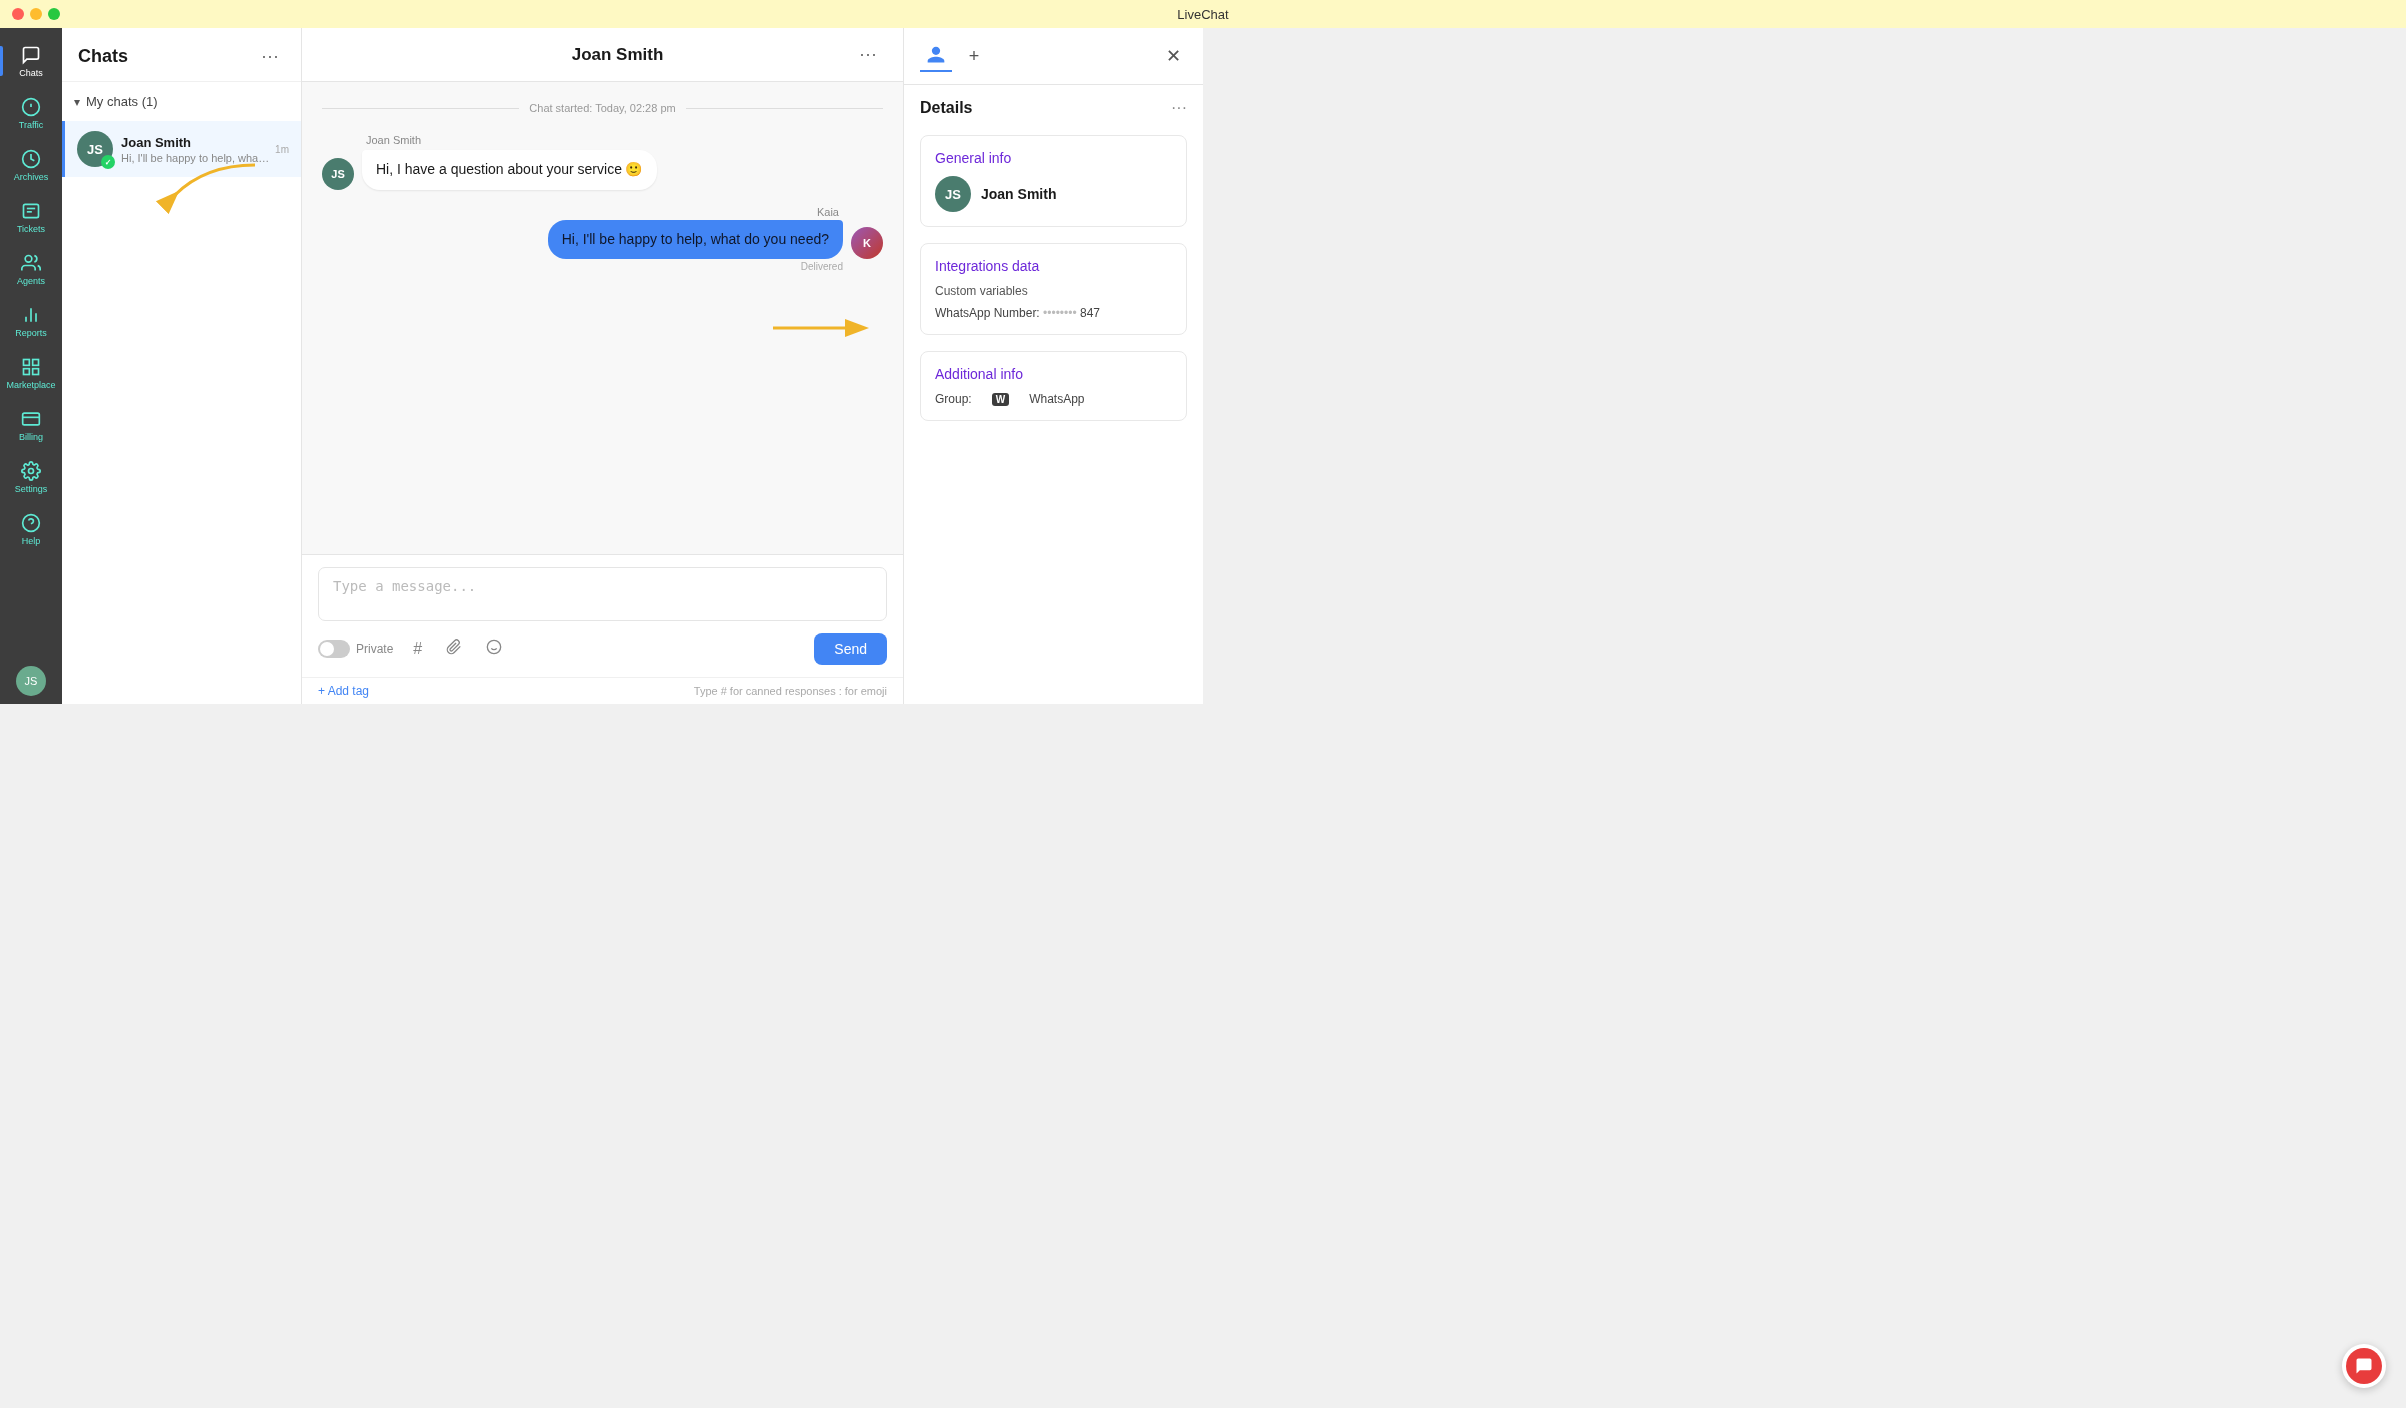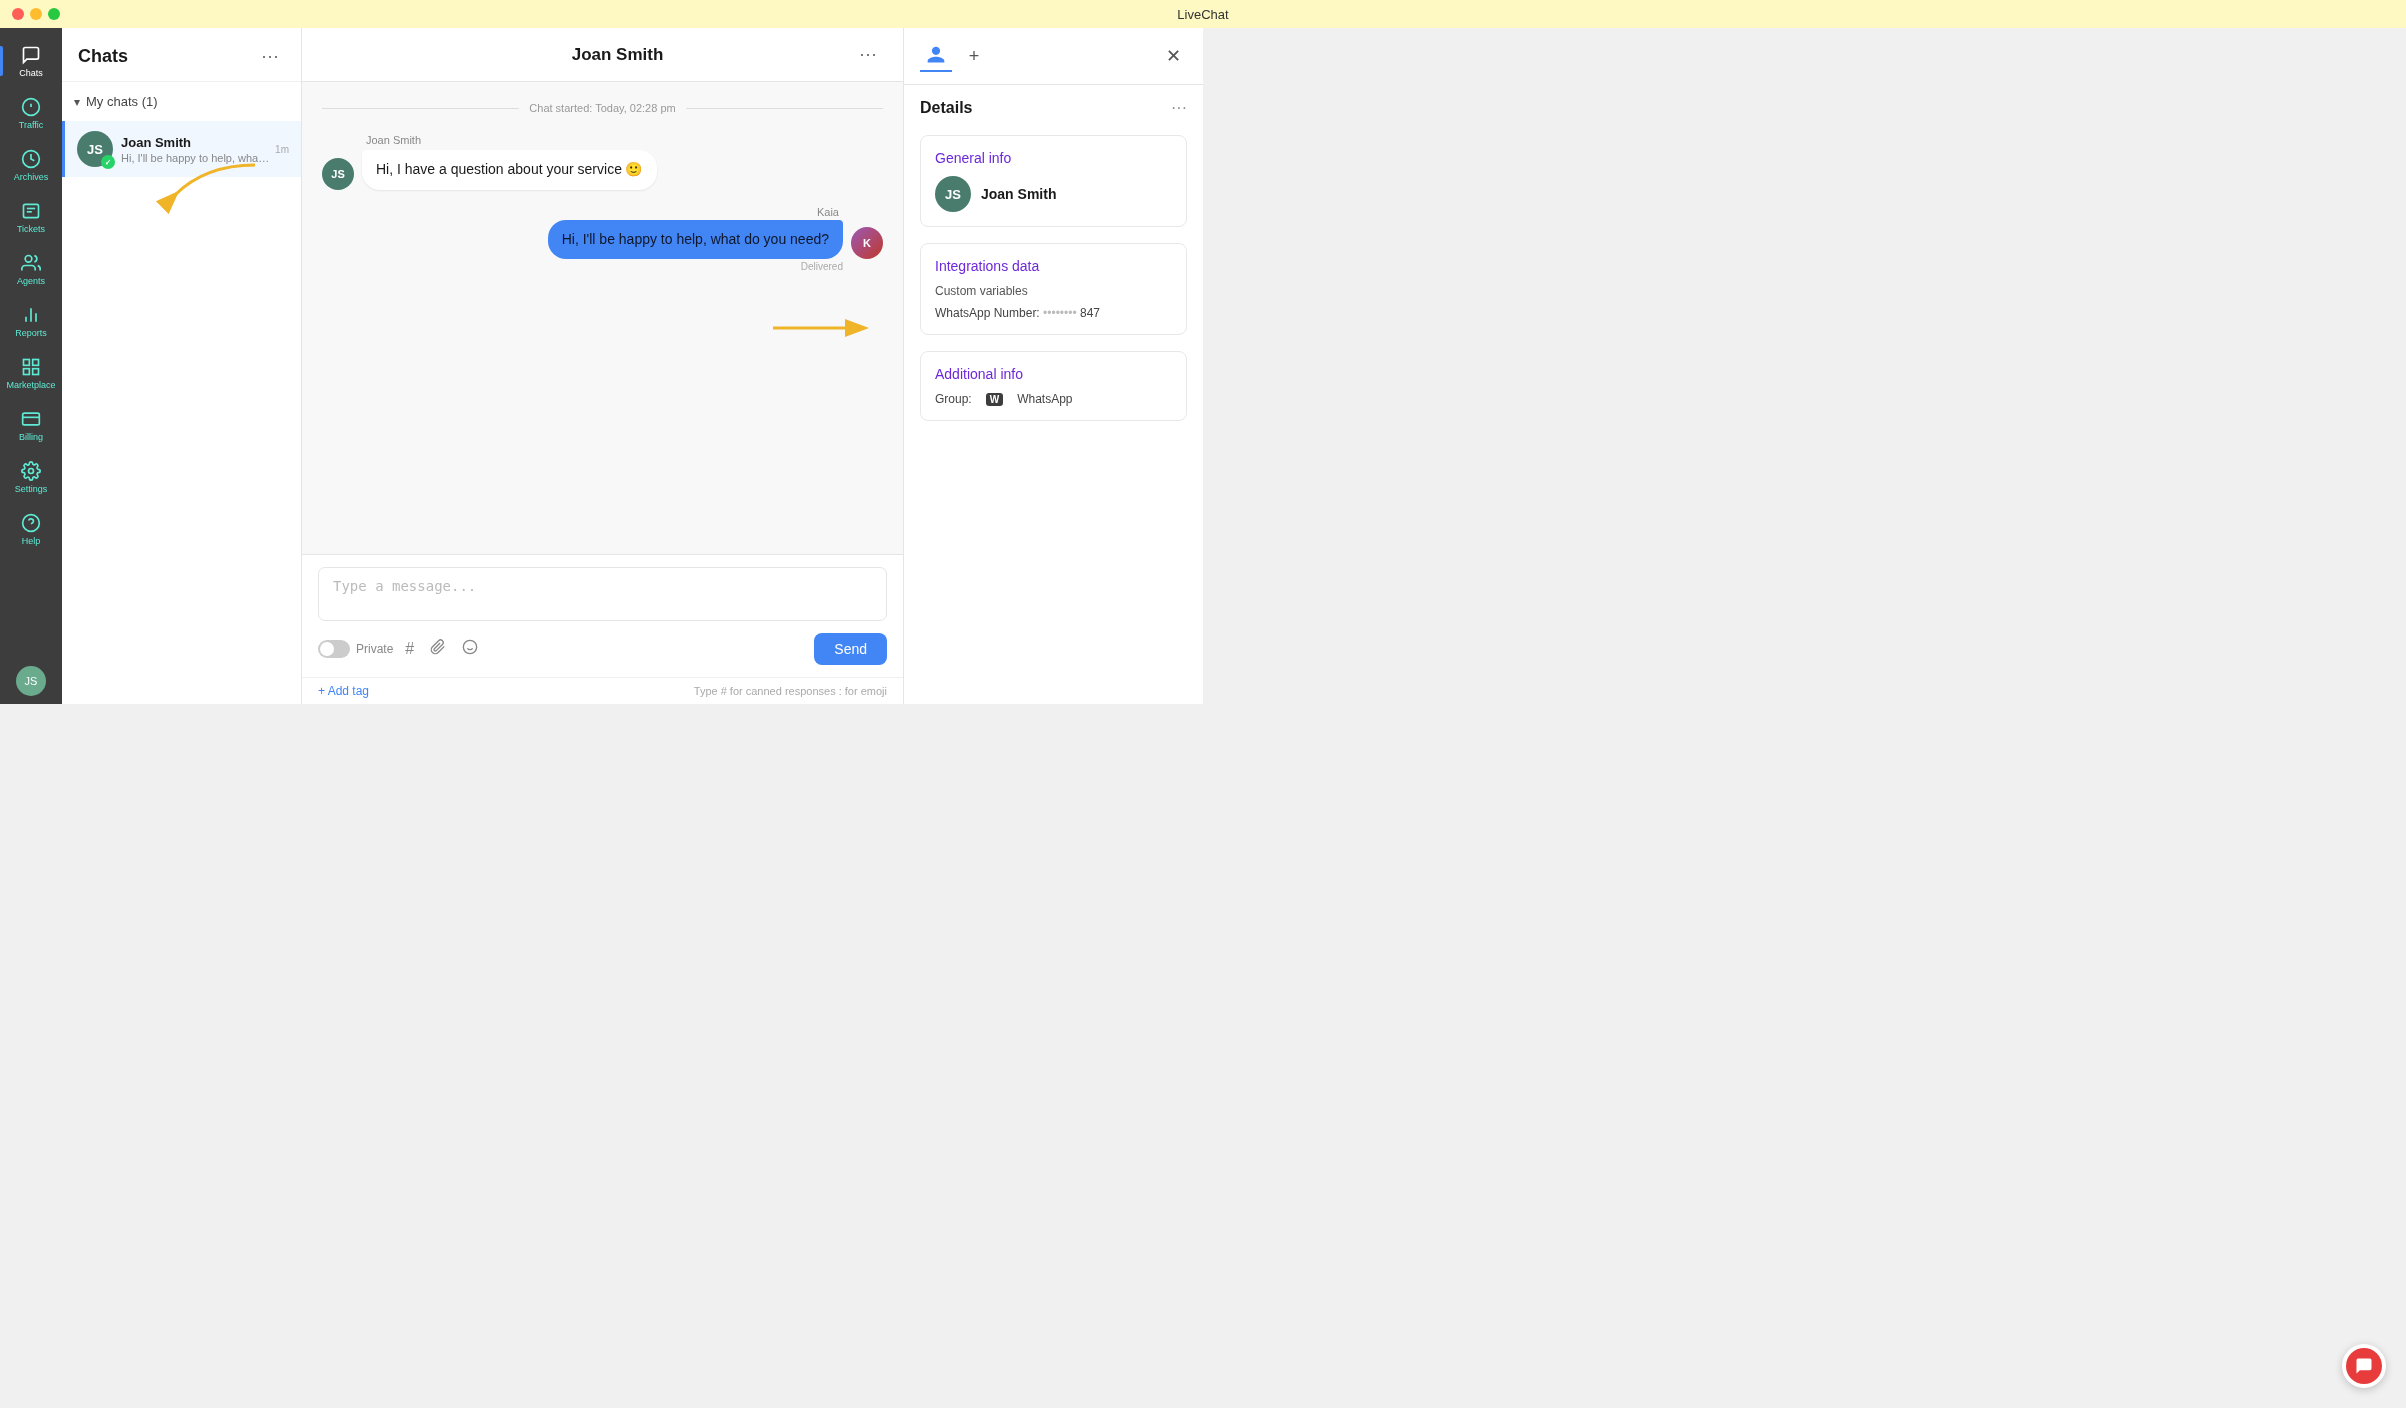--- a/index.html
+++ b/index.html
@@ -66,21 +66,21 @@
     .msg-avatar.agent { overflow: hidden; background: #ccc; }
     .message-bubble { max-width: 360px; padding: 10px 14px; border-radius: 18px; font-size: 14px; line-height: 1.4; }
     .message-bubble.incoming { background: #fff; color: #1a1a1a; border-radius: 4px 18px 18px 18px; box-shadow: 0 1px 2px rgba(0,0,0,0.08); }
     .message-bubble.outgoing { background: #4285f4; color: #0f172a; border-radius: 18px 4px 18px 18px; }
     .message-status { font-size: 10px; color: #aaa; text-align: right; margin-top: 2px; margin-right: 40px; }
     .agent-name-label { font-size: 11px; color: #888; text-align: right; margin-bottom: 2px; margin-right: 44px; }
 
     .chat-input-area { background: #fff; border-top: 1px solid #e5e5e5; padding: 12px 16px; }
     .message-input { width: 100%; border: 1px solid #e5e5e5; border-radius: 7px; padding: 10px 14px; font-size: 14px; outline: none; resize: none; min-height: 50px; color: #1a1a1a; background: #fff; }
     .message-input::placeholder { color: #bbb; }
-    .chat-input-toolbar { display: flex; align-items: center; padding-top: 8px; gap: 8px; }
+    .chat-input-toolbar { display: flex; align-items: center; padding-top: 8px; gap: 16px; }
     .toggle-private { display: flex; align-items: center; gap: 6px; }
     .toggle-switch { width: 32px; height: 18px; background: #ccc; border-radius: 9px; cursor: pointer; position: relative; transition: background 0.2s; }
     .toggle-switch-knob { width: 14px; height: 14px; background: white; border-radius: 50%; position: absolute; top: 2px; left: 2px; transition: left 0.2s; }
     .toggle-label { font-size: 12px; color: #888; }
     .toolbar-icon-btn { background: none; border: none; cursor: pointer; color: #888; font-size: 16px; padding: 4px; border-radius: 4px; }
     .toolbar-spacer { flex: 1; }
     .send-btn { background: #4285f4; color: white; border: none; border-radius: 8px; padding: 8px 20px; font-size: 14px; font-weight: 500; cursor: pointer; }
     .chat-footer { display: flex; align-items: center; padding: 6px 16px; font-size: 11px; color: #aaa; gap: 8px; background: #fff; border-top: 1px solid #f0f0f0; }
     .add-tag-btn { color: #4285f4; cursor: pointer; font-size: 12px; background: none; border: none; }
 
@@ -98,21 +98,21 @@
     .details-section { border: 1px solid #e8e8e8; border-radius: 8px; margin: 8px 16px; padding: 14px; }
     .details-section-title { font-size: 14px; font-weight: 400; color: #6d28d9; margin-bottom: 10px; }
     .general-info-row { display: flex; align-items: center; gap: 10px; }
     .general-info-avatar { width: 36px; height: 36px; border-radius: 50%; background: #4a7c6e; display: flex; align-items: center; justify-content: center; color: white; font-size: 13px; font-weight: 600; }
     .general-info-name { font-size: 14px; font-weight: 600; color: #1a1a1a; }
 
     .integrations-label { font-size: 12px; color: #555; margin-bottom: 8px; }
     .whatsapp-field { font-size: 12px; color: #444; }
     .whatsapp-masked { color: #bbb; }
 
-    .additional-info-row { display: flex; align-items: center; gap: 14px; font-size: 12px; color: #444; }
+    .additional-info-row { display: flex; align-items: center; gap: 20px; font-size: 12px; color: #444; }
     .wa-badge { background: #3d3d3d; color: white; font-size: 10px; padding: 1px 4px; border-radius: 3px; font-weight: 600; }
 
     
     .support-btn { position: fixed; bottom: 20px; right: 20px; width: 44px; height: 44px; background: #fff; border-radius: 50%; border: none; cursor: pointer; display: flex; align-items: center; justify-content: center; box-shadow: 0 2px 8px rgba(0,0,0,0.2); }
     .support-btn-inner { width: 32px; height: 32px; background: #e83c3c; border-radius: 50%; display: flex; align-items: center; justify-content: center; color: white; font-size: 16px; }
   </style>
 </head>
 <body>
 
 <div class="title-bar">

